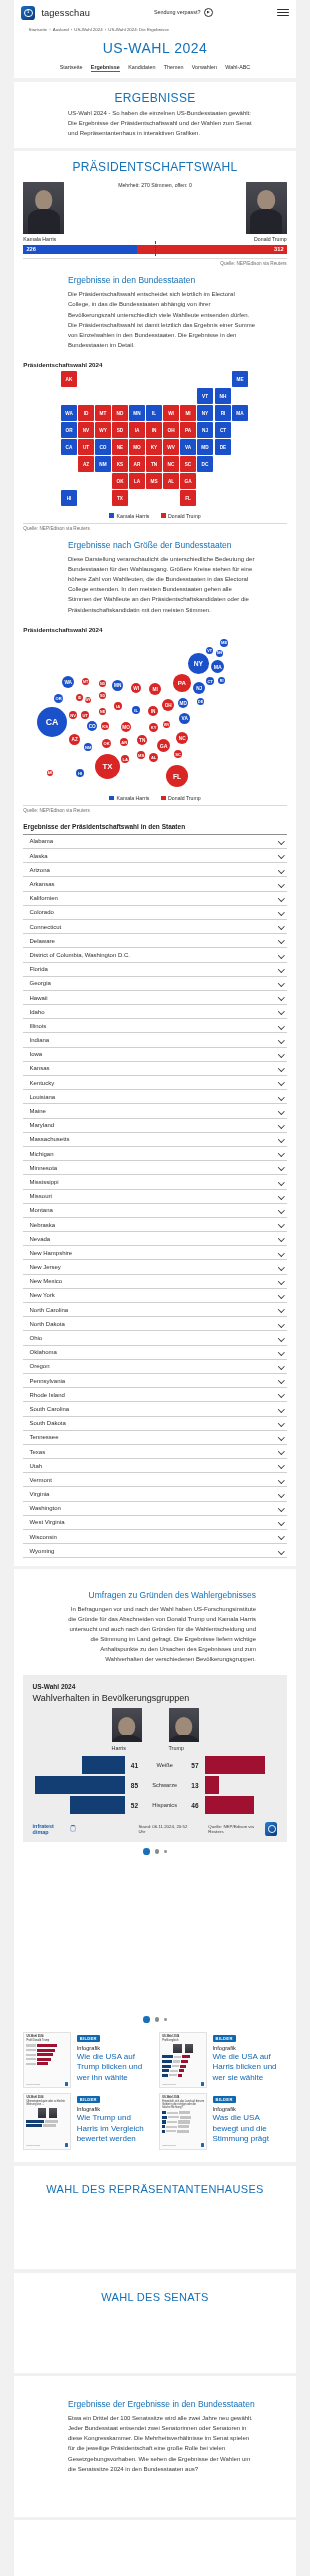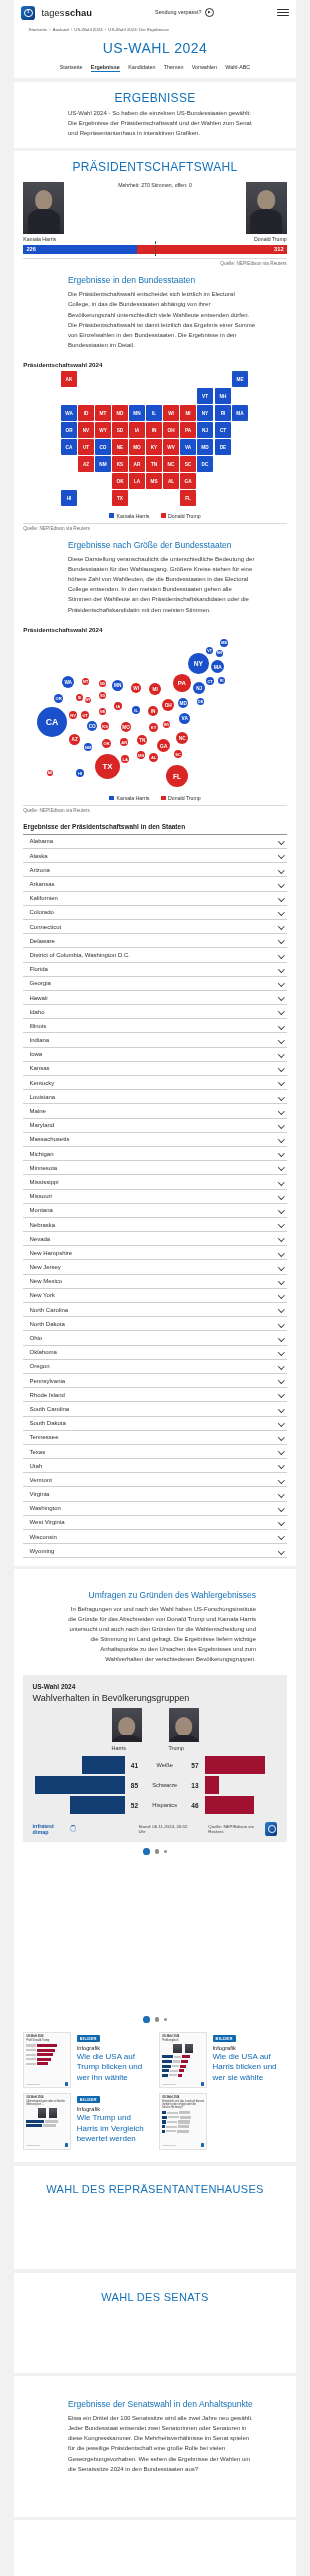--- a/index.html
+++ b/index.html
@@ -5,21 +5,21 @@
   html,body{margin:0;padding:0;}
   body{width:310px;background:#f1f1f2;font-family:"Liberation Sans",sans-serif;color:#2e2e2e;}
   .col{width:282px;margin:0 auto;}
   .card{background:#fff;margin-bottom:3.6px;}
   
   .hdr-top{display:flex;align-items:center;height:25px;padding:0 7.2px 0 7.2px;}
   .logo-box{width:14px;height:14px;border-radius:3.1px;background:linear-gradient(135deg,#1d6ec2,#0a3a7d);position:relative;flex:0 0 auto;}
   .logo-box::before{content:"";position:absolute;left:3.1px;top:3.1px;width:6.7px;height:6.7px;border:1px solid #fff;border-radius:50%;}
   .logo-box::after{content:"1";position:absolute;left:0;top:3.6px;width:14px;text-align:center;font-size:4.1px;color:#fff;font-weight:700;}
   .wordmark{font-size:9.3px;margin-left:6.2px;color:#1d1d1d;letter-spacing:0.1px;}
-  .wordmark b{font-weight:700;}
+  .wordmark b{font-weight:400;}
   .missed{margin-left:auto;margin-right:auto;font-size:5.4px;color:#2e2e2e;display:flex;align-items:center;gap:3.1px;}
   .play{width:7.8px;height:7.8px;border:0.8px solid #2e2e2e;border-radius:50%;display:inline-flex;align-items:center;justify-content:center;font-size:3.6px;color:#2e2e2e;}
   .burger{width:11.4px;height:7.2px;display:flex;flex-direction:column;justify-content:space-between;cursor:pointer;}
   .burger span{height:1.3px;background:#2e2e2e;border-radius:0.5px;}
   .crumbs{font-size:4.4px;color:#555;padding:2.1px 7.2px 3.1px 14.5px;}
   .crumbs .sep{margin:0 2.1px;color:#777;}
   .page-title{text-align:center;color:#1571b8;font-size:14px;font-weight:300;letter-spacing:0.5px;padding:5.2px 0 4.1px;}
   .tabs{display:flex;justify-content:center;gap:8.3px;font-size:5.4px;padding:3.1px 0 5.2px;}
   .tab{color:#2e2e2e;padding-bottom:1.6px;cursor:pointer;}
   .tab.active{font-weight:700;border-bottom:1px solid #1571b8;}
@@ -695,37 +695,38 @@
                 <span class="bl" style="width:2.6px"></span>
                 <span class="gr" style="width:10.3px"></span>
                 <span class="gy" style="width:11.4px"></span>
               </div>
             </div>
             <div class="foot">
               <span>infratest dimap</span>
               <span class="bluesq"></span>
             </div>
           </div>
+          <div class="tmeta"><span class="badge">BILDER</span><div class="kick">Infografik</div><div class="hl">Was die USA bewegt und die Stimmung prägt</div></div>
         </div>
       </div>
   </div>
 
   <div class="card sect">
     <div class="big-h" style="padding-top:17.6px;font-size:11px;">WAHL DES REPRÄSENTANTENHAUSES</div>
     <div class="fill"></div>
   </div>
 
   <div class="card sect">
     <div class="big-h" style="padding-top:17.6px;font-size:11px;">WAHL DES SENATS</div>
     <div class="fill" style="height:62px;"></div>
   </div>
 
   <div class="card">
     <div class="narrow" style="padding-top:13.4px;">
-      <div class="sub-h">Ergebnisse der Senatswahl in den Anhaltspunkte</div>
+      <div class="sub-h">Ergebnisse der Ergebnisse in den Bundesstaaten</div>
       <div class="para">Etwa ein Drittel der 100 Senatssitze wird alle zwei Jahre neu gewählt. Jeder Bundesstaat entsendet zwei Senatorinnen oder Senatoren in diese Kongresskammer. Die Mehrheitsverhältnisse im Senat spielen für die jeweilige Präsidentschaft eine große Rolle bei vielen Gesetzgebungsvorhaben. Wie sehen die Ergebnisse der Wahlen um die Senatssitze 2024 in den Bundesstaaten aus?</div>
     </div>
     <div style="height:43px;"></div>
   </div>
 
   <div class="card sect">
     <div class="fill"></div>
   </div>
 
 </div>

